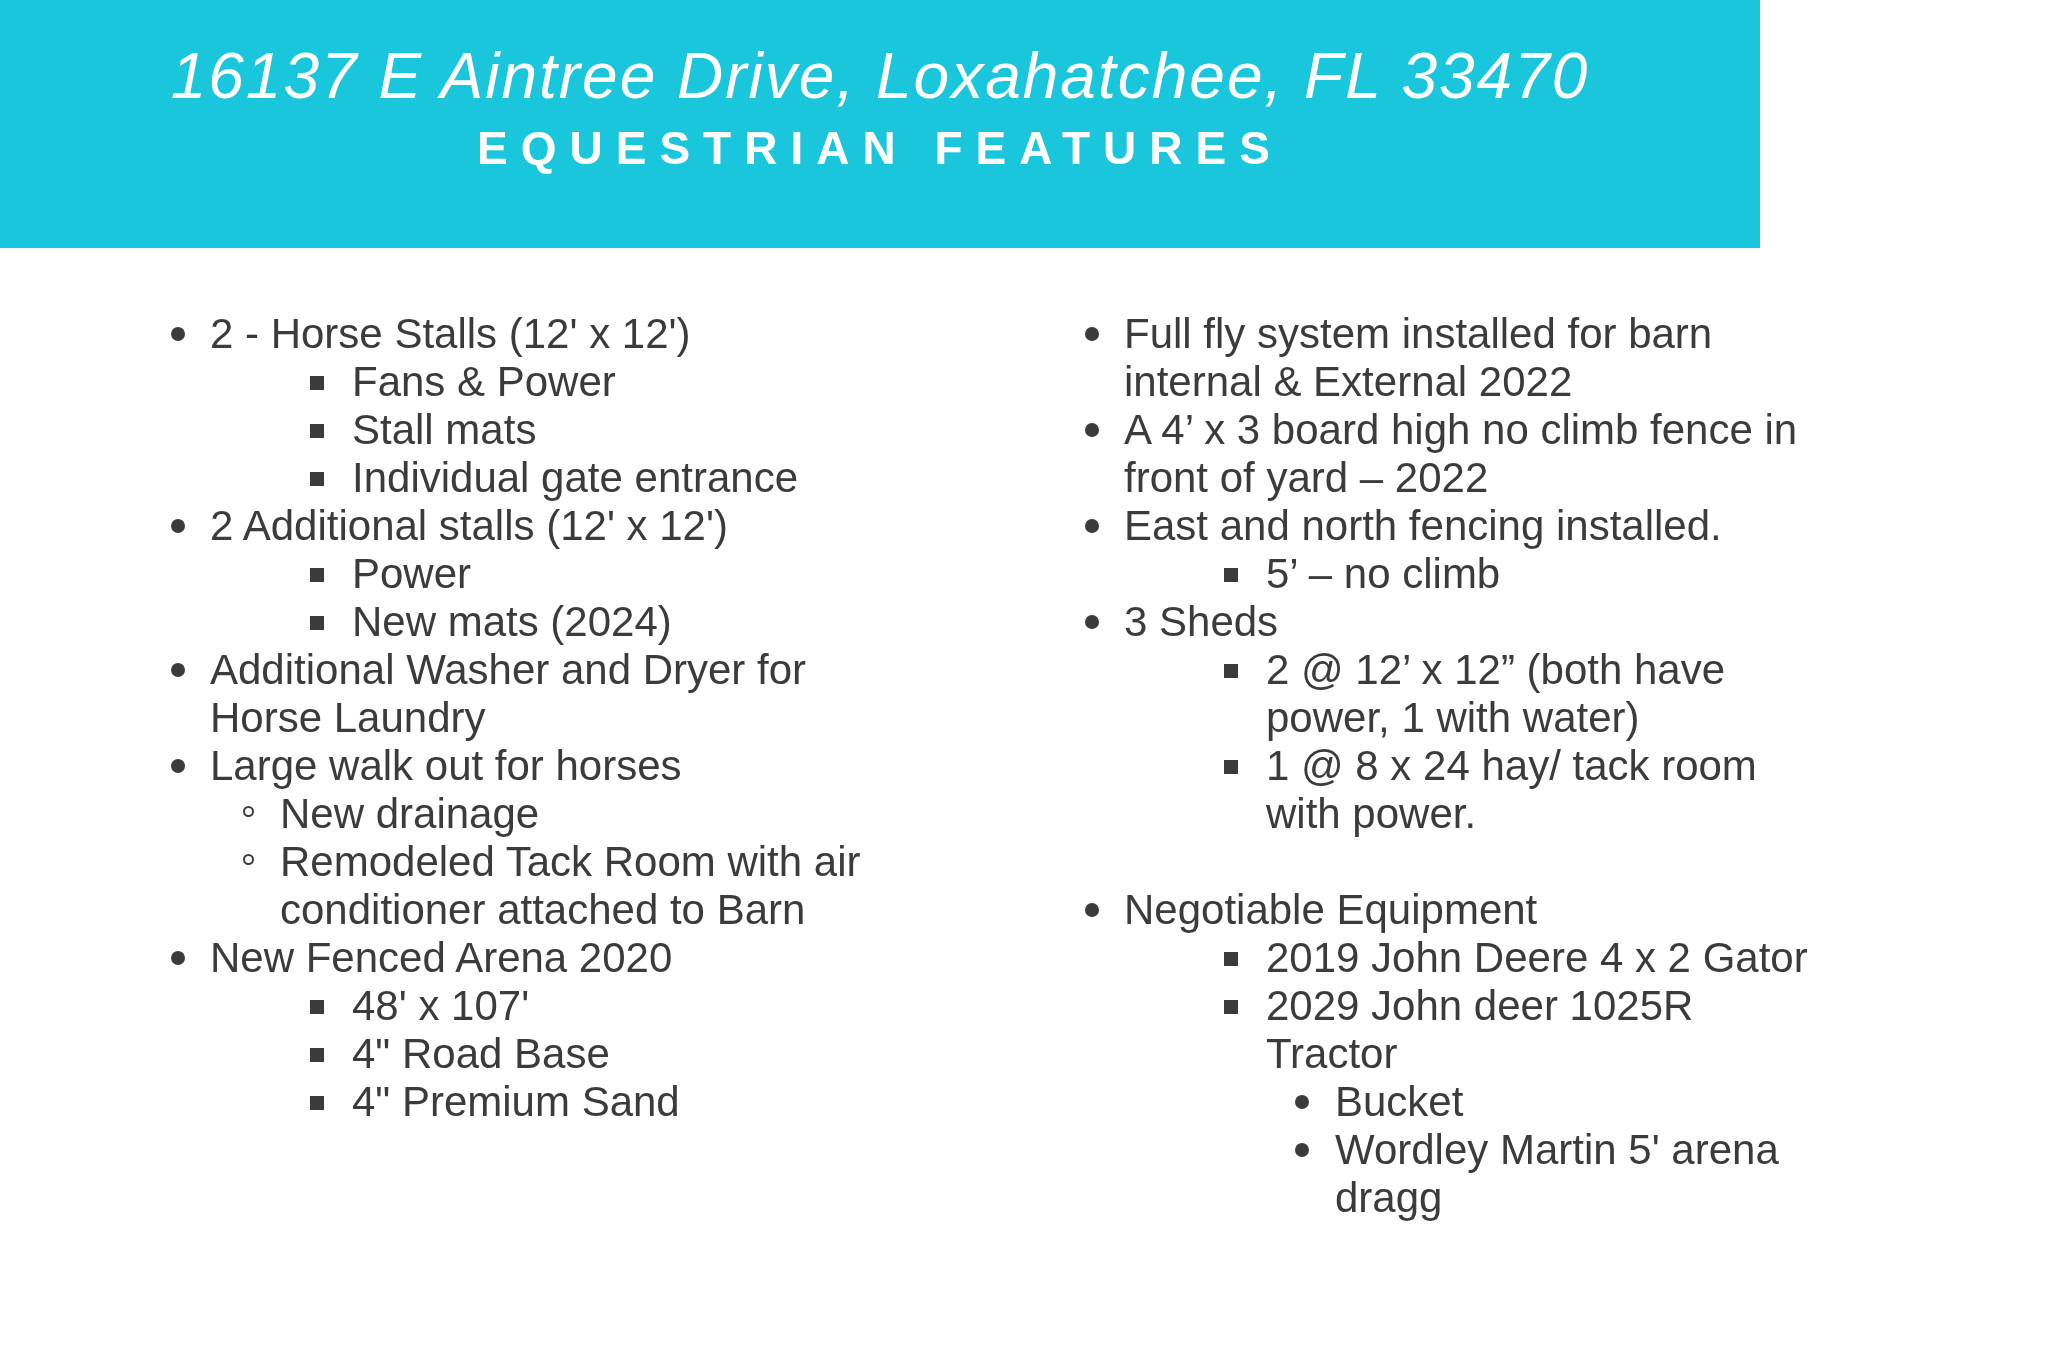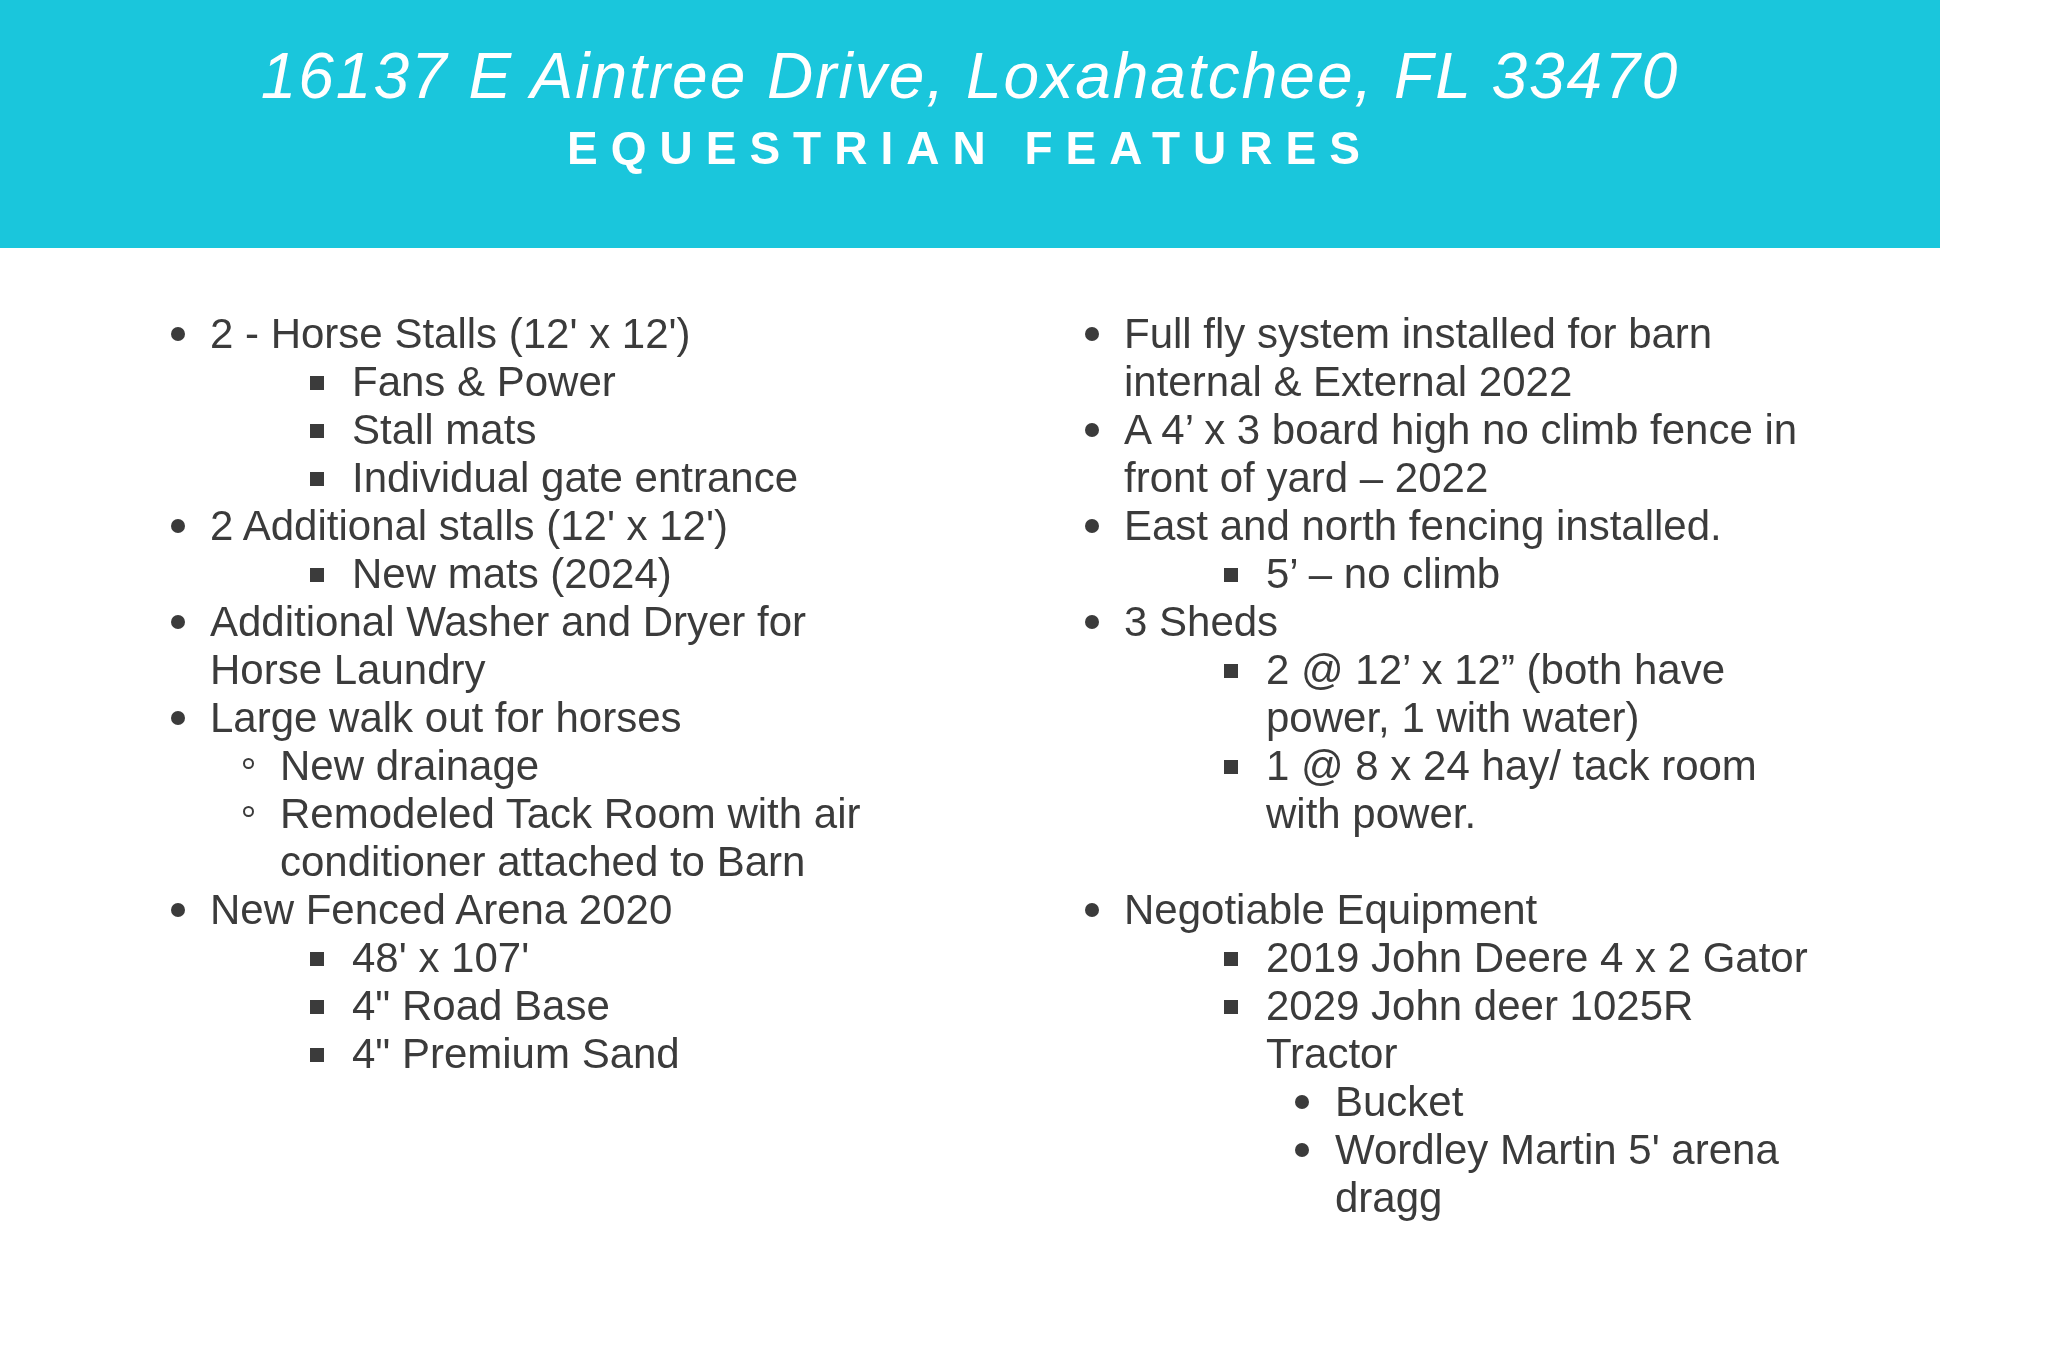--- a/index.html
+++ b/index.html
@@ -11,21 +11,21 @@
   html,body{background:#e9e9e9;}
   .page{
     position:relative;
     width:2048px;height:1366px;
     background:#ffffff;
     overflow:hidden;
     font-family:"Liberation Sans","DejaVu Sans",sans-serif;
   }
   .banner{
     position:absolute;top:0;left:0;
-    width:1940px;height:248px;
+    width:1760px;height:248px;
     background:var(--banner-bg);
     color:var(--banner-fg);
     text-align:center;
   }
   .banner .title{
     margin-top:38px;
     font-size:64px;
     line-height:76px;
     font-style:italic;
     font-weight:400;
@@ -101,20 +101,26 @@
         <div class="li lvl1">
           <span class="mkbox">
             <span class="mk disc"></span>
           </span>
           <span class="txt">2 Additional stalls (12' x 12')</span>
         </div>
         <div class="li lvl3">
           <span class="mkbox">
             <span class="mk square"></span>
           </span>
+          <span class="txt">Power</span>
+        </div>
+        <div class="li lvl3">
+          <span class="mkbox">
+            <span class="mk square"></span>
+          </span>
           <span class="txt">New mats (2024)</span>
         </div>
         <div class="li lvl1">
           <span class="mkbox">
             <span class="mk disc"></span>
           </span>
           <span class="txt">Additional Washer and Dryer for
 Horse Laundry</span>
         </div>
         <div class="li lvl1">

